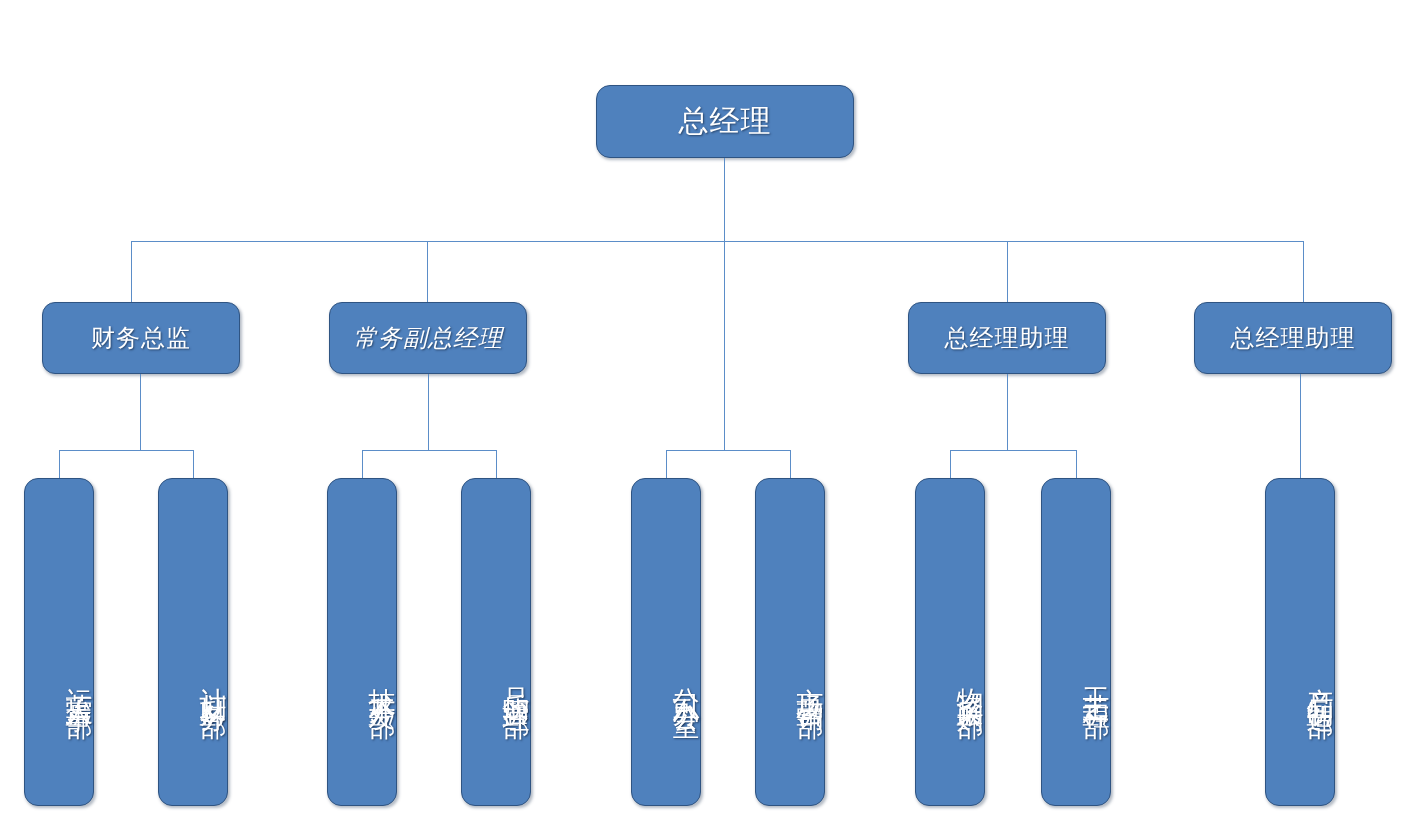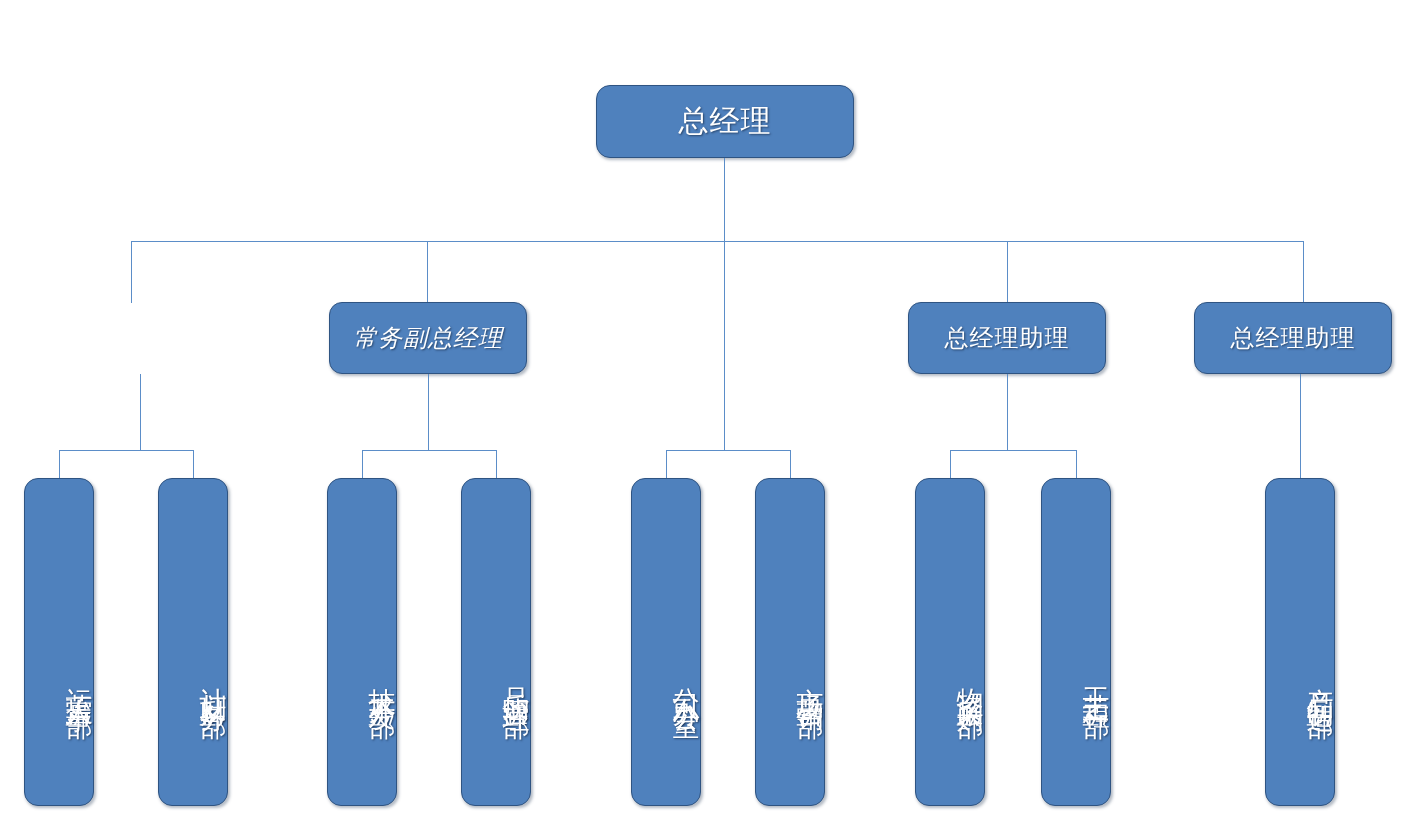--- a/index.html
+++ b/index.html
@@ -79,20 +79,23 @@
 
   <div class="conn h" style="left:131px; top:241px; width:1173px;"></div>
 
   <div class="conn v" style="left:131px; top:241px; height:62px;"></div>
   <div class="conn v" style="left:427px; top:241px; height:62px;"></div>
   <div class="conn v" style="left:1007px; top:241px; height:62px;"></div>
   <div class="conn v" style="left:1303px; top:241px; height:62px;"></div>
 
   <div class="conn v" style="left:724px; top:241px; height:210px;"></div>
 
+  <div class="node level-2" style="left:42px; top:302px; width:198px; height:72px;">
+    <span>财务总监</span>
+  </div>
   <div class="node level-2" style="left:329px; top:302px; width:198px; height:72px;font-style:italic;">
     <span>常务副总经理</span>
   </div>
   <div class="node level-2" style="left:908px; top:302px; width:198px; height:72px;">
     <span>总经理助理</span>
   </div>
   <div class="node level-2" style="left:1194px; top:302px; width:198px; height:72px;">
     <span>总经理助理</span>
   </div>
 

